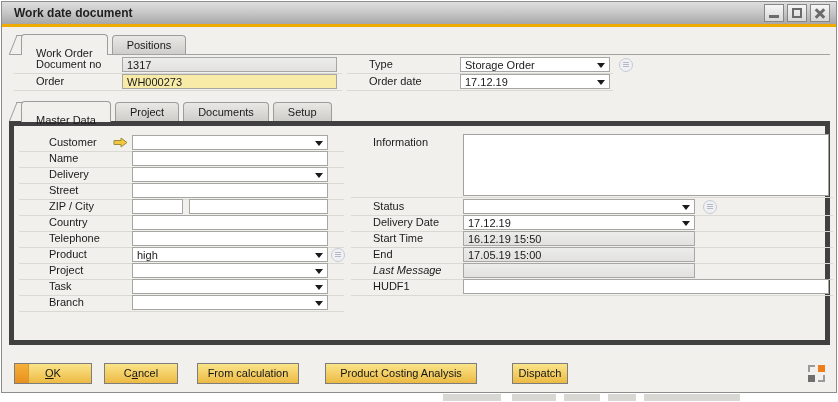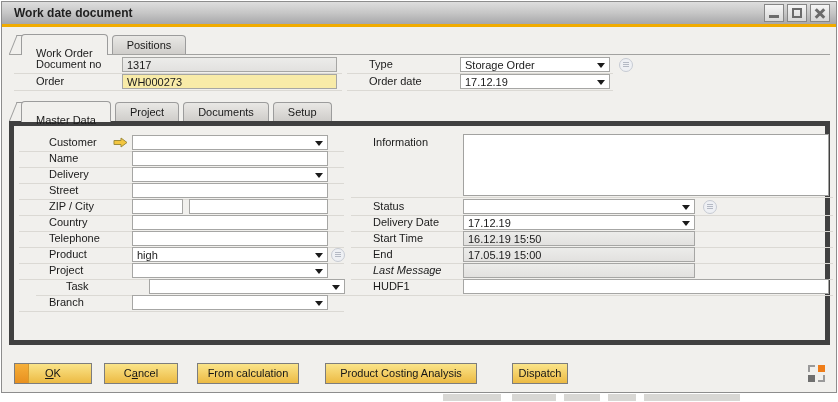--- a/index.html
+++ b/index.html
@@ -186,21 +186,21 @@
           </div>
         </div>
         <div class="cicon" style="left:317px;top:122px;"></div>
         <div class="frow" style="left:5px;top:137px;width:325px;">
           <span class="lbl" style="left:10px;">Project</span>
           <div class="fld" style="left:113px;width:196px;">
             <span class="txt"></span>
             <span class="arr"></span>
           </div>
         </div>
-        <div class="frow" style="left:22px;top:153px;width:325px;text-decoration:underline;">
+        <div class="frow" style="left:5px;top:153px;width:325px;text-decoration:underline;">
           <span class="lbl" style="left:10px;">Task</span>
           <div class="fld" style="left:113px;width:196px;">
             <span class="txt"></span>
             <span class="arr"></span>
           </div>
         </div>
         <div class="frow" style="left:5px;top:169px;width:325px;">
           <span class="lbl" style="left:10px;">Branch</span>
           <div class="fld" style="left:113px;width:196px;">
             <span class="txt"></span>

